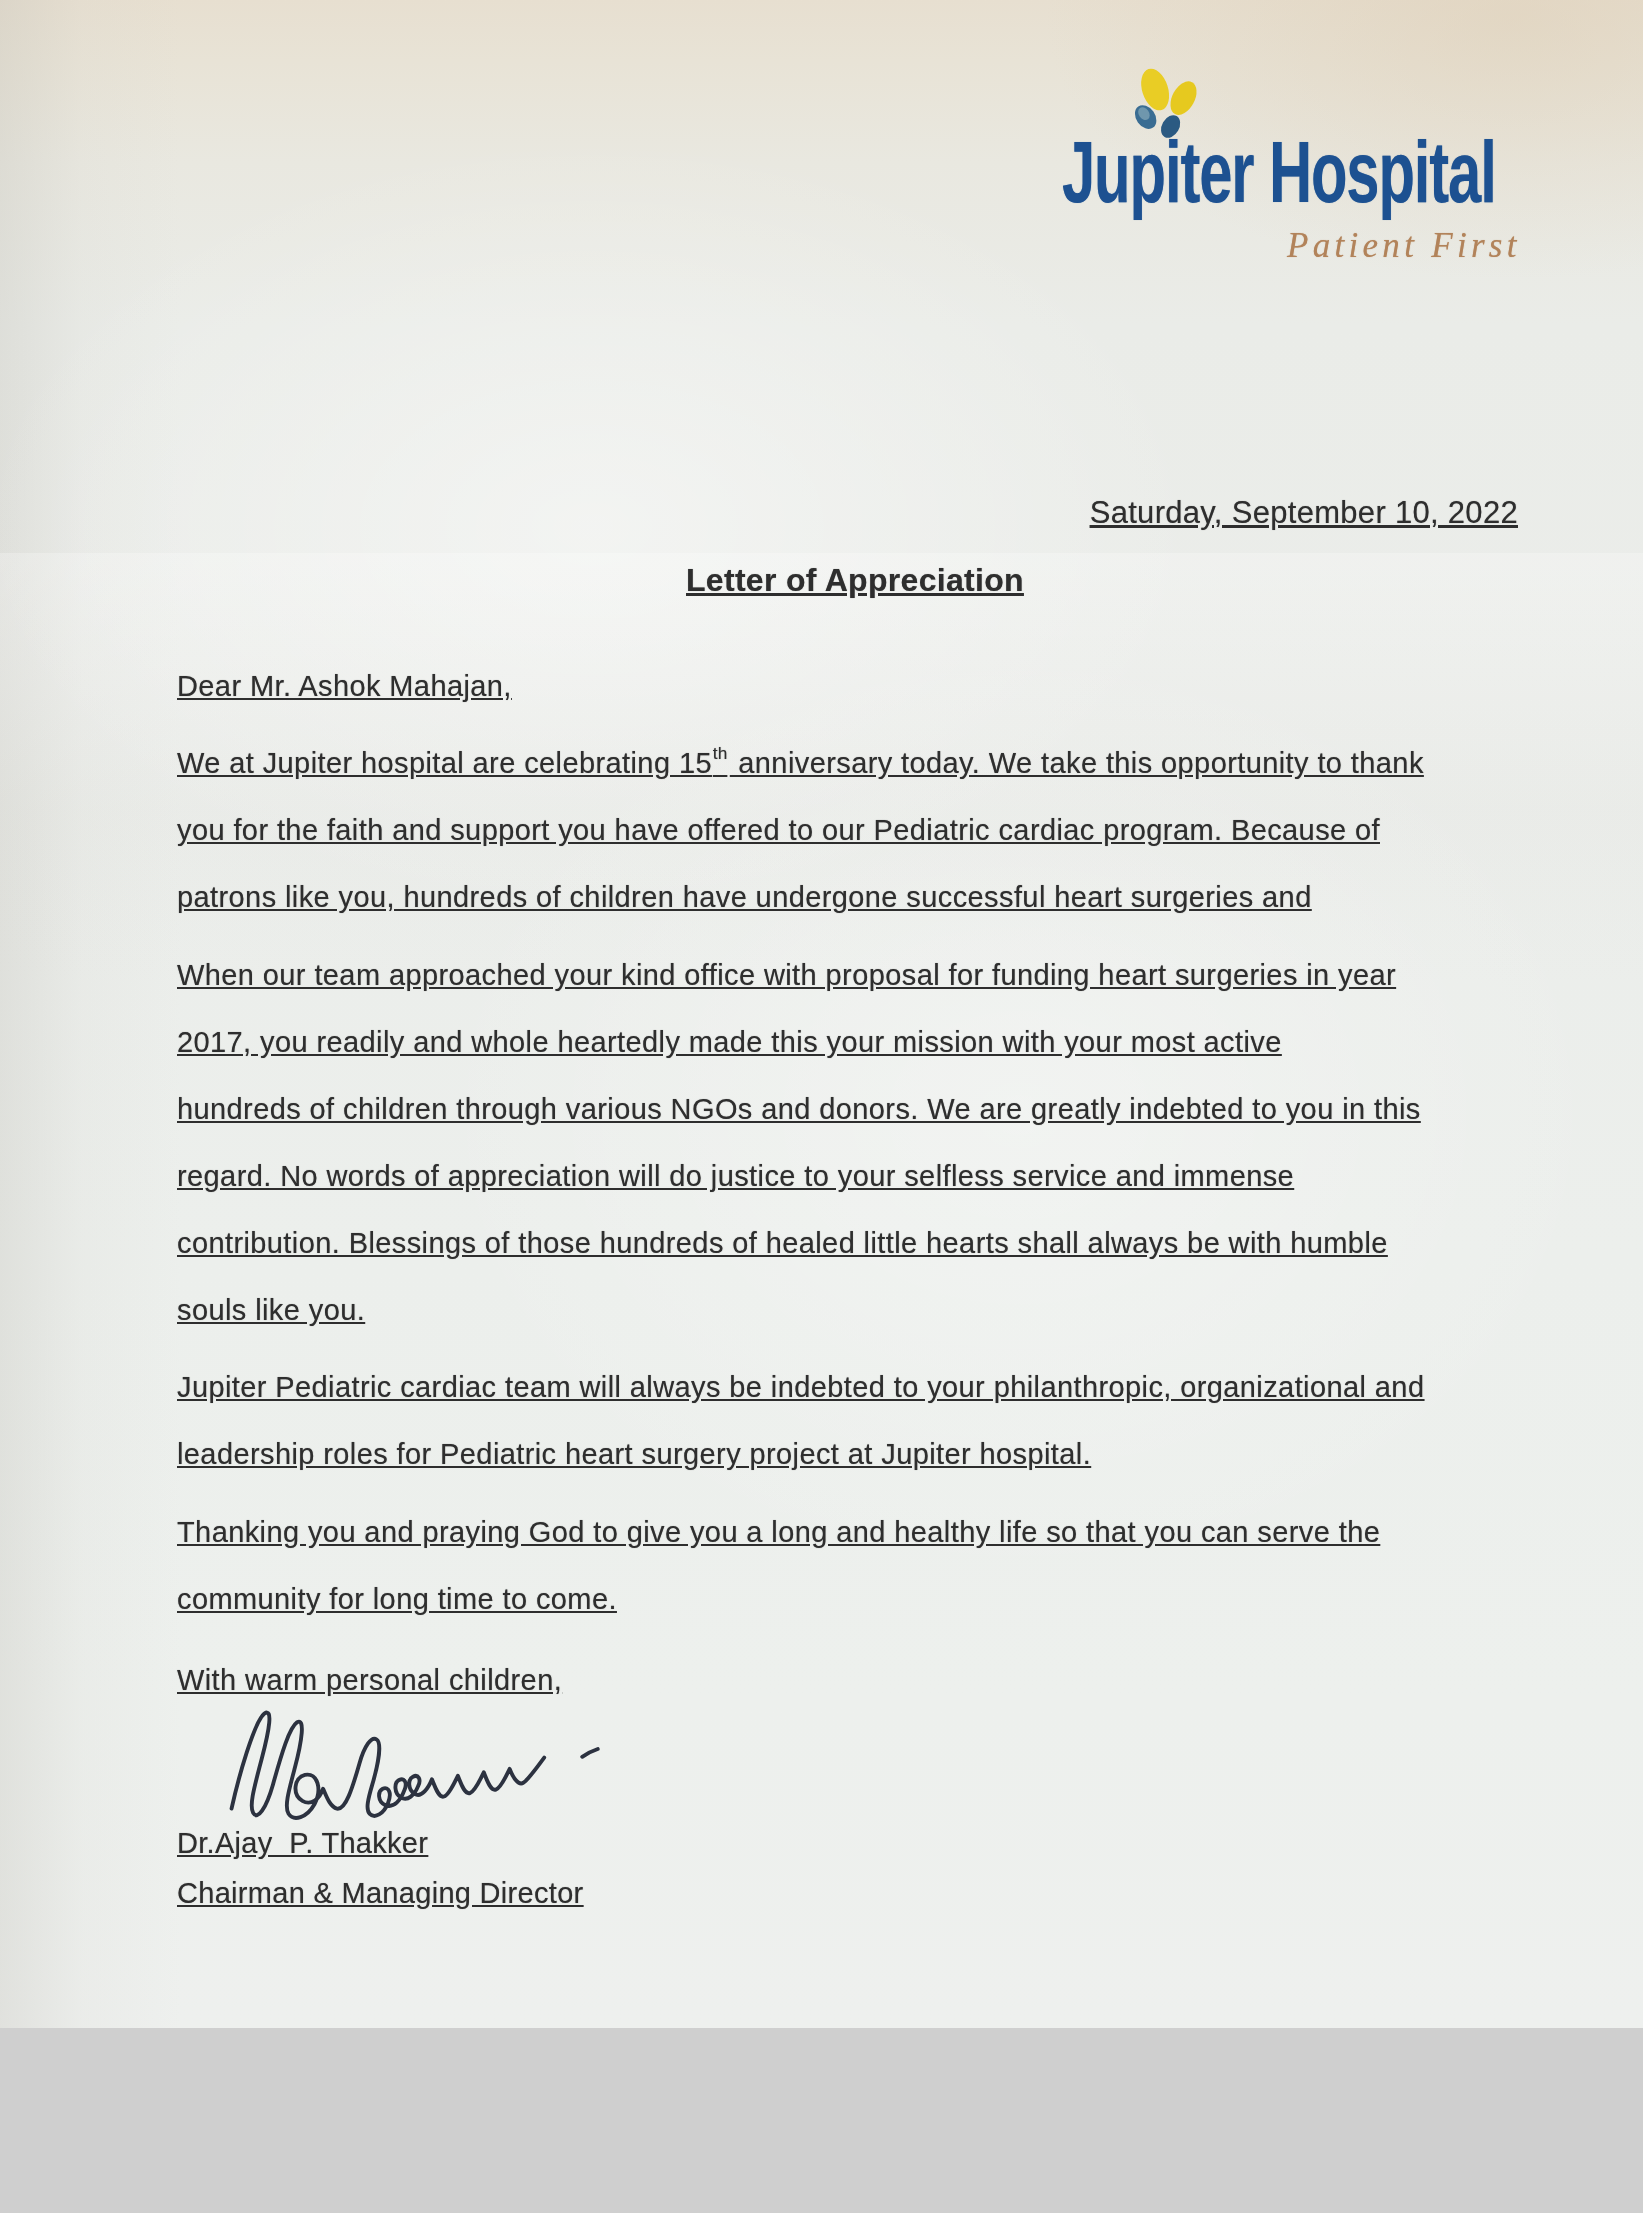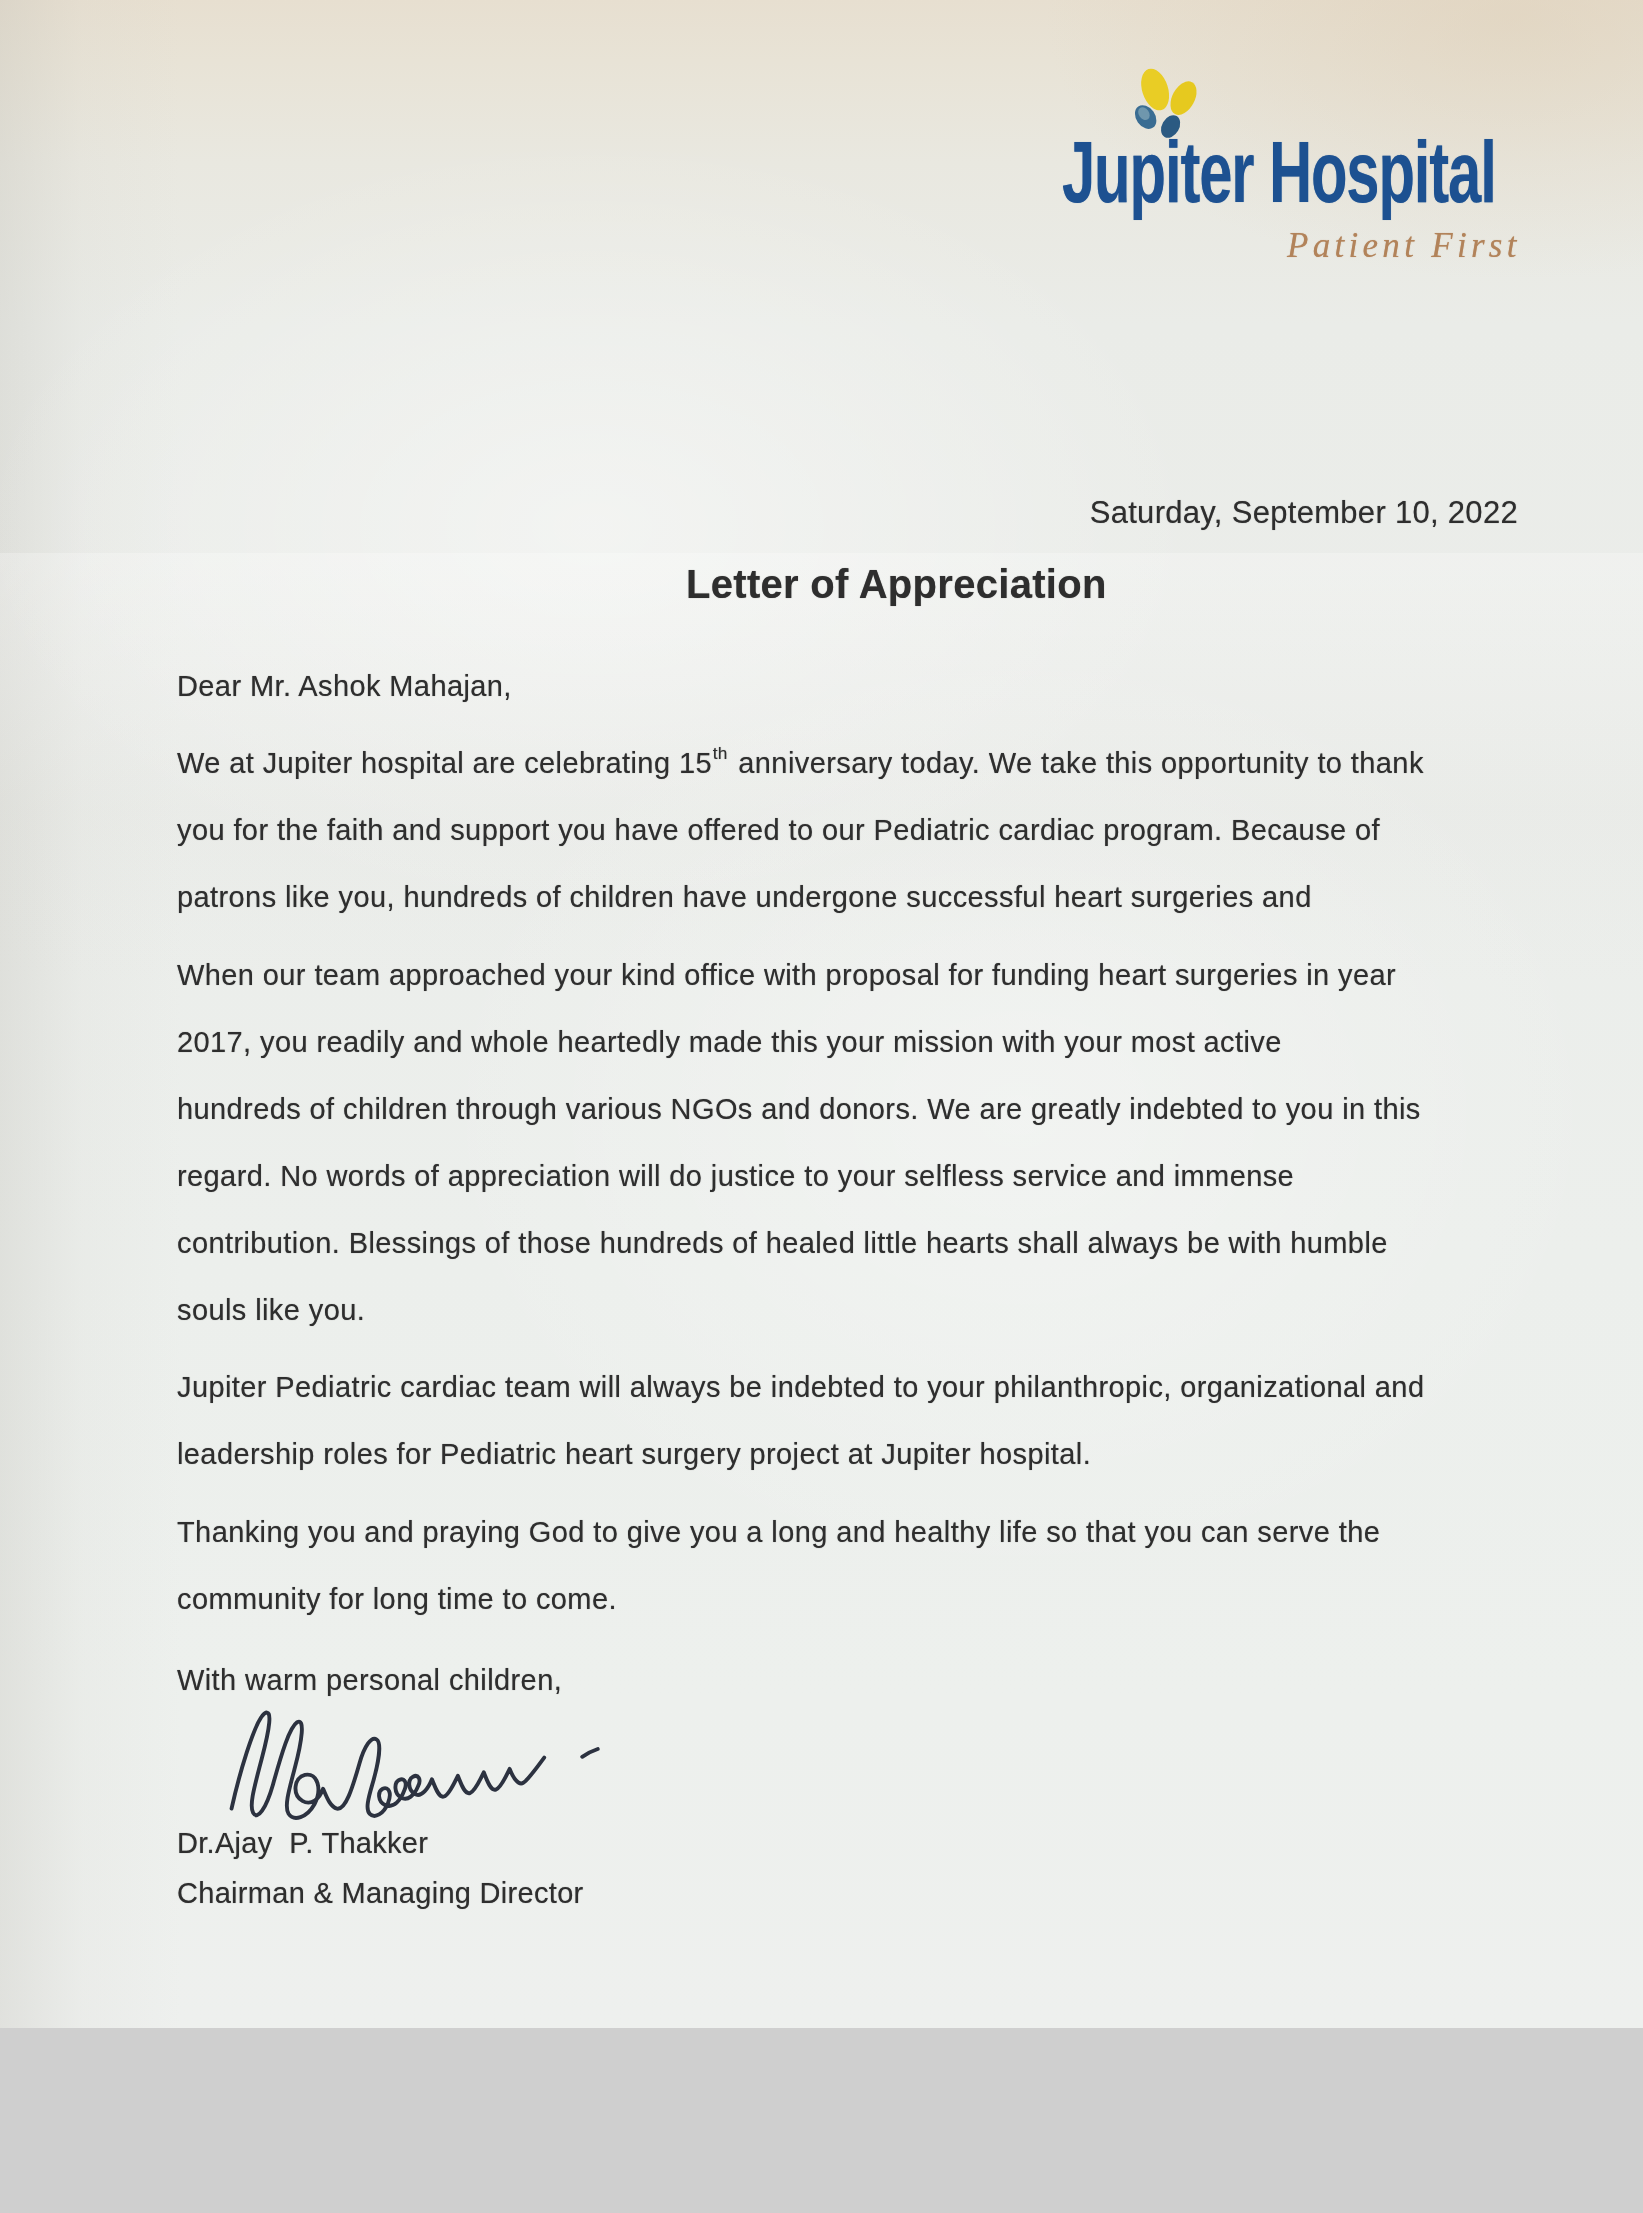--- a/index.html
+++ b/index.html
@@ -42,32 +42,32 @@
     font-family: "Liberation Serif", "DejaVu Serif", serif;
     font-style: italic;
     font-size: 35px; line-height: 38px;
     letter-spacing: 4.3px;
     color: #b2835a;
     white-space: nowrap;
     text-shadow: 0 0 0.9px rgba(178,131,90,0.7);
   }
 
   
-  .ink { color: #2e2e2e; text-shadow: 0 0 0.9px rgba(40,40,40,0.55); }
+  .ink { color: #2e2e2e; text-shadow: 0 0 0.9px rgba(40,40,40,0.55); text-decoration: underline; }
   .date-line {
     position: absolute;
     right: 126px; top: 495px;
     font-size: 31px;
     letter-spacing: 0.3px;
     white-space: nowrap;
   }
   .letter-title {
     position: absolute;
     left: 686px; top: 562px;
-    font-size: 40px;
+    font-size: 32px;
     font-weight: bold;
     letter-spacing: 0.3px;
     white-space: nowrap;
   }
   .letter-body {
     position: absolute;
     left: 177px; top: 653px;
     width: 1401px;
   }
   .line {

